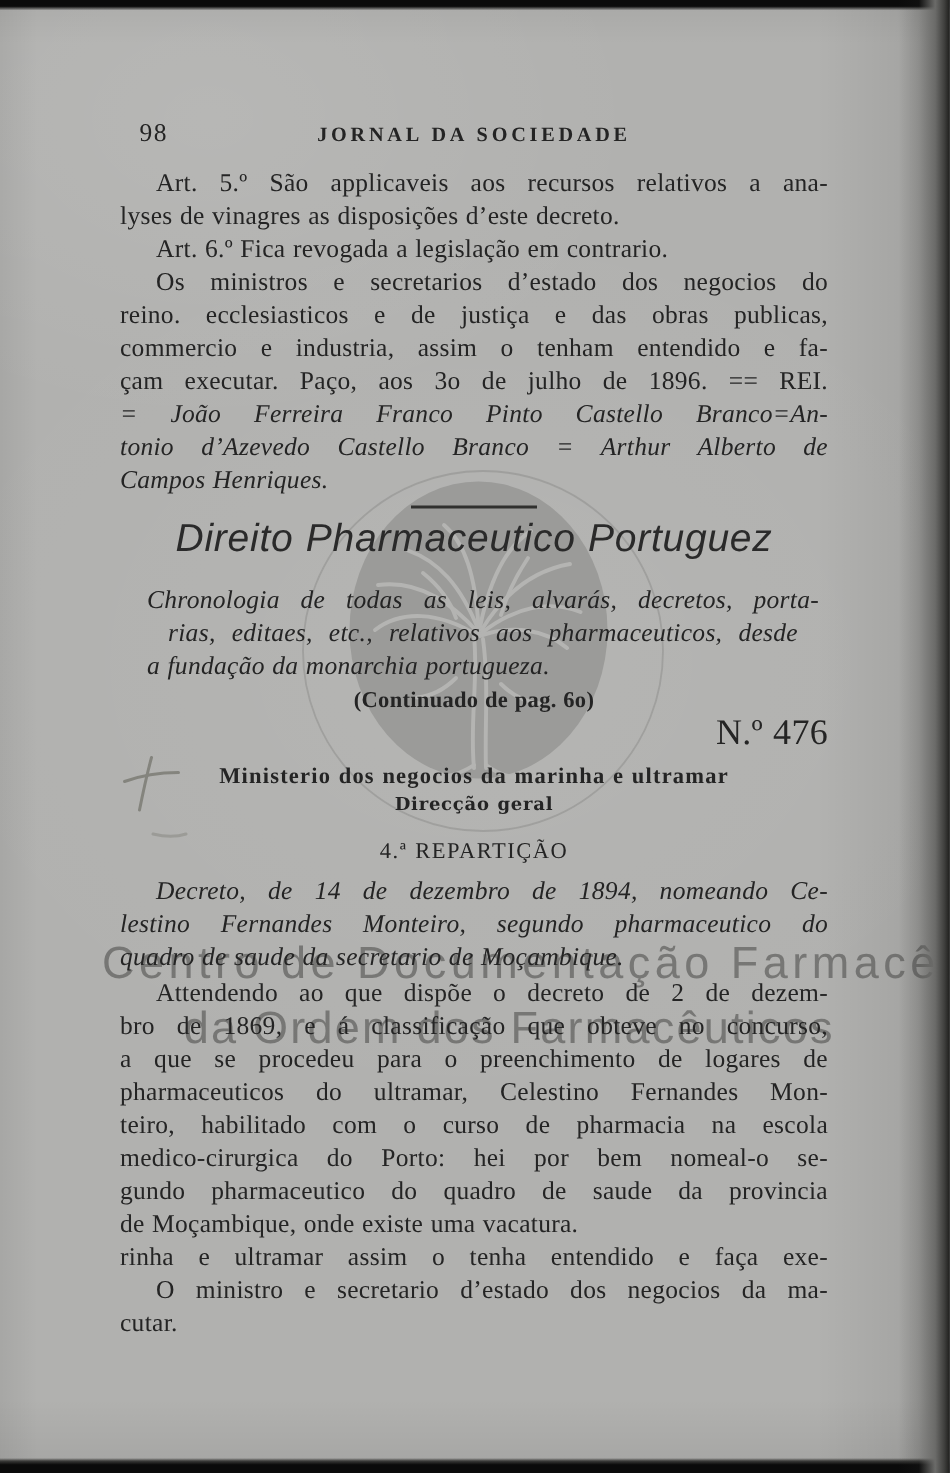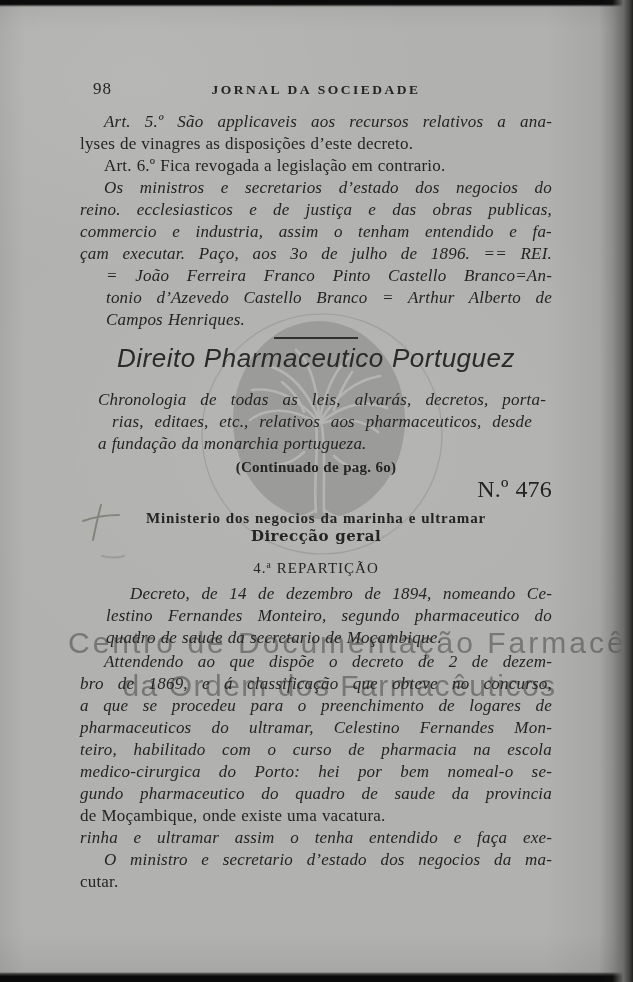--- a/index.html
+++ b/index.html
@@ -17,37 +17,37 @@
            color:rgba(82,82,80,0.62);white-space:nowrap;margin-left:44px;}
   .wm1{left:24px;top:626px;font-size:30px;letter-spacing:3px;}
   .wm2{left:2px;right:0;top:669px;font-size:30px;letter-spacing:1.5px;text-align:center;}
   .pencil{position:absolute;left:80px;top:498px;z-index:3;opacity:0.75;}
   
   .textcol{position:absolute;left:80px;top:0;width:472px;height:100%;z-index:2;
            font-size:17px;line-height:22px;color:#242424;
            letter-spacing:0.2px;word-spacing:0.5px;}
   .blk{position:absolute;left:0;width:472px;}
   .ln{min-height:22px;}
-  .jl{text-align:justify;text-align-last:justify;font-style:italic;}
+  .jl{text-align:justify;text-align-last:justify;}
   .ind{padding-left:24px;}
-  .it{font-style:italic;margin-left:26px;}
+  .it{font-style:italic;}
   .header-row{top:78px;height:22px;text-align:center;}
   .pagenum{position:absolute;left:13px;top:0;font-size:17px;letter-spacing:1px;}
   .runtitle{font-size:13.5px;font-weight:bold;letter-spacing:2.5px;}
   .section-rule{position:absolute;top:337px;left:50%;width:84px;height:2px;
                 margin-left:-42px;background:#30302e;}
   .art-title{top:341px;text-align:center;font-family:"Liberation Sans",sans-serif;
              font-style:italic;font-size:26px;line-height:34px;color:#2a2a2a;
              letter-spacing:0.5px;white-space:nowrap;}
   .chron .ln{font-style:italic;}
   .cont-note{top:456px;text-align:center;font-size:15px;font-weight:bold;}
   .entry-num{top:476px;text-align:right;font-size:24px;line-height:26px;}
   .ministry{top:507px;text-align:center;font-size:15px;font-weight:bold;letter-spacing:0.8px;}
   .direction{top:522px;text-align:center;font-family:"DejaVu Serif",serif;
-             font-size:15px;line-height:28px;font-weight:bold;letter-spacing:0.5px;}
+             font-size:12px;line-height:28px;font-weight:bold;letter-spacing:0.5px;}
   .division{top:557px;text-align:center;font-size:15px;letter-spacing:1px;}
   
   .edge-top{position:absolute;top:0;left:0;right:0;height:7px;z-index:5;
     background:linear-gradient(to bottom,#0b0b0b 0,#0b0b0b 60%,rgba(11,11,11,0.45) 82%,rgba(11,11,11,0));}
   .edge-bottom{position:absolute;bottom:0;left:0;right:0;height:10px;z-index:5;
     background:linear-gradient(to top,#0a0a0a 0,#0a0a0a 55%,#3a3a38 80%,rgba(58,58,56,0));}
   .edge-right{position:absolute;top:0;bottom:0;right:0;width:34px;z-index:5;
     background:linear-gradient(to right,rgba(40,40,38,0) 0%,rgba(40,40,38,0.18) 40%,#6b6b69 72%,#3f3f3d 90%,#20201e 100%);}
 </style>
 </head>

